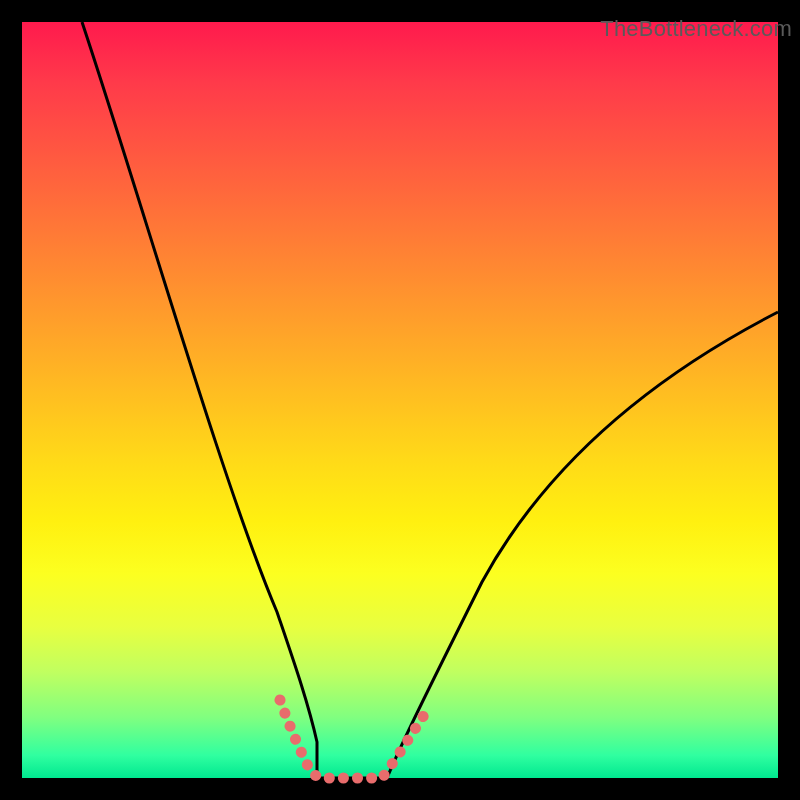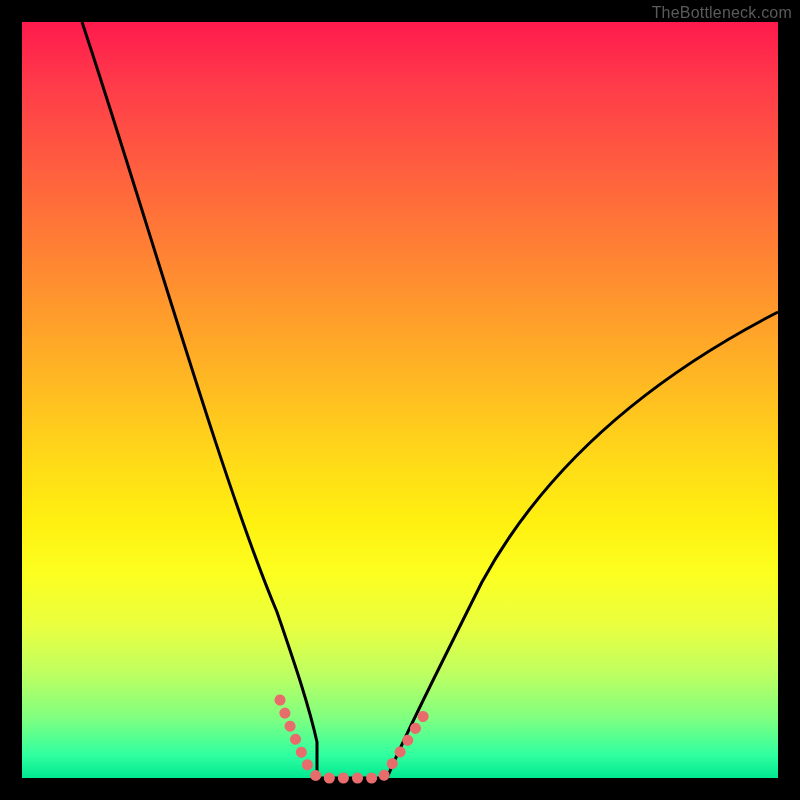--- a/index.html
+++ b/index.html
@@ -28,24 +28,24 @@
       #fff010 66%,
       #fcff20 73%,
       #e8ff40 80%,
       #c0ff60 86%,
       #80ff80 92%,
       #30ffa0 97%,
       #00e890 100%);
   }
   .watermark {
     position: absolute;
-    top: 4px;
+    top: 16px;
     right: 8px;
     color: #5a5a5a;
-    font-size: 16px;
+    font-size: 22px;
     font-weight: 500;
     letter-spacing: 0.2px;
   }
   svg.curves {
     position: absolute;
     left: 22px;
     top: 22px;
     width: 756px;
     height: 756px;
     overflow: visible;

